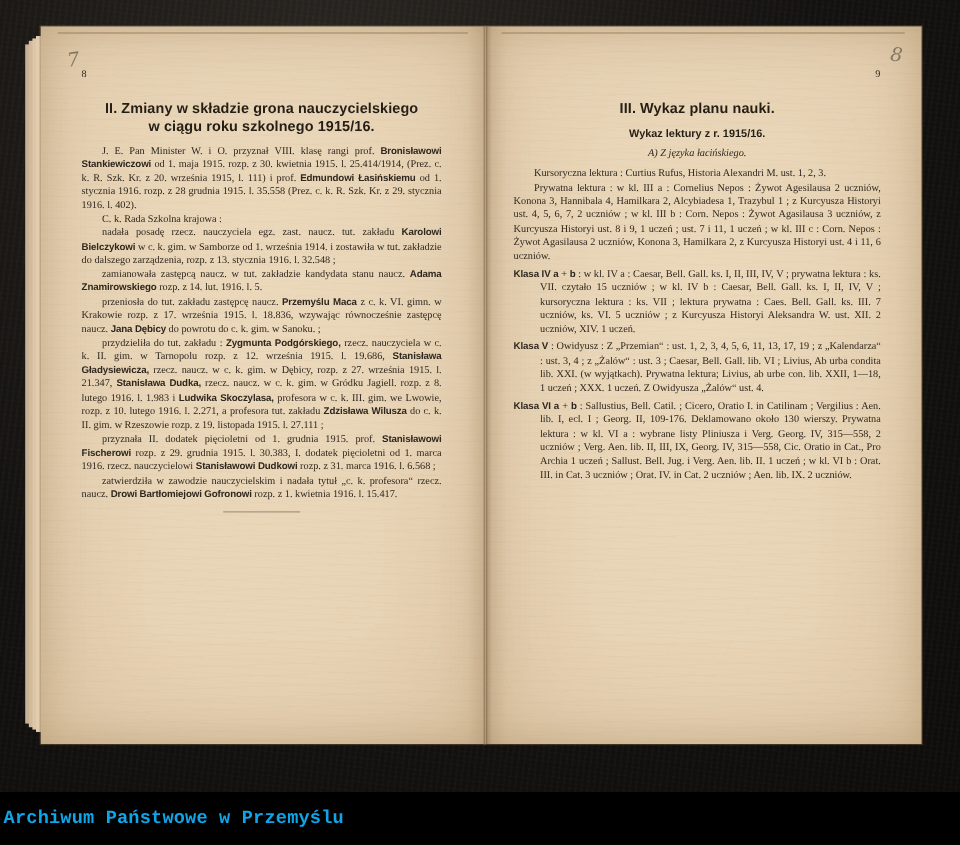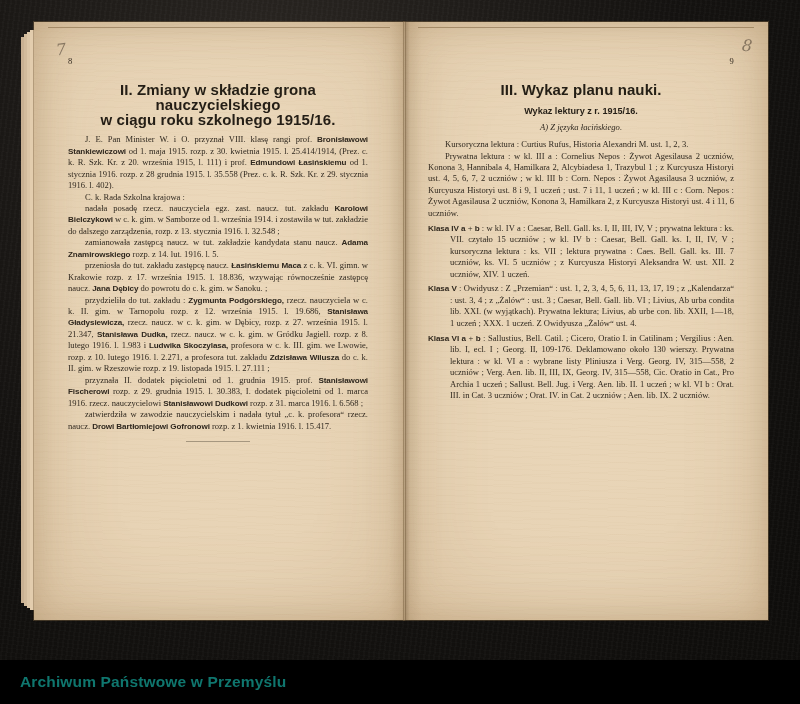--- a/index.html
+++ b/index.html
@@ -104,21 +104,21 @@
   .col.left { left:34px; width:300px; }
   .col.right{ left:24px; width:306px; }
 
   .pagenum{
     font-size:8.5px;color:#2e271e;margin:0 0 16px 0;letter-spacing:.3px;
   }
   .pagenum.r{text-align:right;}
 
   h2.sect{
     font-family:"Liberation Sans", sans-serif;
-    font-weight:bold;font-size:15px;line-height:14.6px;
+    font-weight:bold;font-size:12px;line-height:14.6px;
     text-align:center;margin:0 0 7px 0;letter-spacing:.1px;
     color:#241e16;
   }
   h3.sub{
     font-family:"Liberation Sans", sans-serif;
     font-weight:bold;font-size:9.1px;line-height:12px;
     text-align:center;margin:0 0 5px 0;color:#241e16;
   }
   h4.subsub{
     font-style:italic;font-weight:normal;
@@ -146,23 +146,23 @@
     margin:9px auto 0 auto;
   }
 
   
   #watermark{
     position:absolute;left:0;bottom:0;width:800px;height:44px;
     background:#000;
     display:flex;align-items:center;
   }
   #watermark span{
-    font-family:Liberation Sans, sans-serif;
-    font-weight:bold;font-size:15.5px;color:#0f766e;
-    margin-left:20px;letter-spacing:.15px;
+    font-family:Liberation Mono, monospace;
+    font-weight:bold;font-size:15.5px;color:#0ea5e9;
+    margin-left:3px;letter-spacing:.15px;
   }
 </style>
 </head>
 <body>
 
 <div id="scan">
   <div class="bg-noise"></div>
 
   <div id="book">
 
@@ -184,21 +184,21 @@
         <h2 class="sect">
           <span>II. Zmiany w składzie grona nauczycielskiego</span><br>
           <span>w ciągu roku szkolnego 1915/16.</span>
         </h2>
 
         <div id="left-body">
             <p class="para"><span>J. E. Pan Minister W. i O. przyznał VIII. klasę rangi prof. </span><b class="nm">Bronisławowi Stankiewiczowi</b><span> od 1. maja 1915. rozp. z 30. kwietnia 1915. l. 25.414/1914, (Prez. c. k. R. Szk. Kr. z 20. września 1915, l. 111) i prof. </span><b class="nm">Edmundowi Łasińskiemu</b><span> od 1. stycznia 1916. rozp. z 28 grudnia 1915. l. 35.558 (Prez. c. k. R. Szk. Kr. z 29. stycznia 1916. l. 402).</span></p>
             <p class="para"><span>C. k. Rada Szkolna krajowa :</span></p>
             <p class="para"><span>nadała posadę rzecz. nauczyciela egz. zast. naucz. tut. zakładu </span><b class="nm">Karolowi Bielczykowi</b><span> w c. k. gim. w Samborze od 1. września 1914. i zostawiła w tut. zakładzie do dalszego zarządzenia, rozp. z 13. stycznia 1916. l. 32.548 ;</span></p>
             <p class="para"><span>zamianowała zastępcą naucz. w tut. zakładzie kandydata stanu naucz. </span><b class="nm">Adama Znamirowskiego</b><span> rozp. z 14. lut. 1916. l. 5.</span></p>
-            <p class="para"><span>przeniosła do tut. zakładu zastępcę naucz. </span><b class="nm">Łasińskiemu Maca</b><span> z c. k. VI. gimn. w Krakowie rozp. z 17. września 1915. l. 18.836, wzywając równocześnie zastępcę naucz. </span><b class="nm">Jana Dębicy</b><span> do powrotu do c. k. gim. w Sanoku. ;</span></p>
+            <p class="para"><span>przeniosła do tut. zakładu zastępcę naucz. </span><b class="nm">Przemyślu Maca</b><span> z c. k. VI. gimn. w Krakowie rozp. z 17. września 1915. l. 18.836, wzywając równocześnie zastępcę naucz. </span><b class="nm">Jana Dębicy</b><span> do powrotu do c. k. gim. w Sanoku. ;</span></p>
             <p class="para"><span>przydzieliła do tut. zakładu : </span><b class="nm">Zygmunta Podgórskiego,</b><span> rzecz. nauczyciela w c. k. II. gim. w Tarnopolu rozp. z 12. września 1915. l. 19.686, </span><b class="nm">Stanisława Gładysiewicza,</b><span> rzecz. naucz. w c. k. gim. w Dębicy, rozp. z 27. września 1915. l. 21.347, </span><b class="nm">Stanisława Dudka,</b><span> rzecz. naucz. w c. k. gim. w Gródku Jagiell. rozp. z 8. lutego 1916. l. 1.983 i </span><b class="nm">Ludwika Skoczylasa,</b><span> profesora w c. k. III. gim. we Lwowie, rozp. z 10. lutego 1916. l. 2.271, a profesora tut. zakładu </span><b class="nm">Zdzisława Wilusza</b><span> do c. k. II. gim. w Rzeszowie rozp. z 19. listopada 1915. l. 27.111 ;</span></p>
             <p class="para"><span>przyznała II. dodatek pięcioletni od 1. grudnia 1915. prof. </span><b class="nm">Stanisławowi Fischerowi</b><span> rozp. z 29. grudnia 1915. l. 30.383, I. dodatek pięcioletni od 1. marca 1916. rzecz. nauczycielowi </span><b class="nm">Stanisławowi Dudkowi</b><span> rozp. z 31. marca 1916. l. 6.568 ;</span></p>
             <p class="para"><span>zatwierdziła w zawodzie nauczycielskim i nadała tytuł „c. k. profesora“ rzecz. naucz. </span><b class="nm">Drowi Bartłomiejowi Gofronowi</b><span> rozp. z 1. kwietnia 1916. l. 15.417.</span></p>
           </div>
 
         <hr class="endrule">
       </div>
       <div class="page-vignette"></div>
     </div>
 

